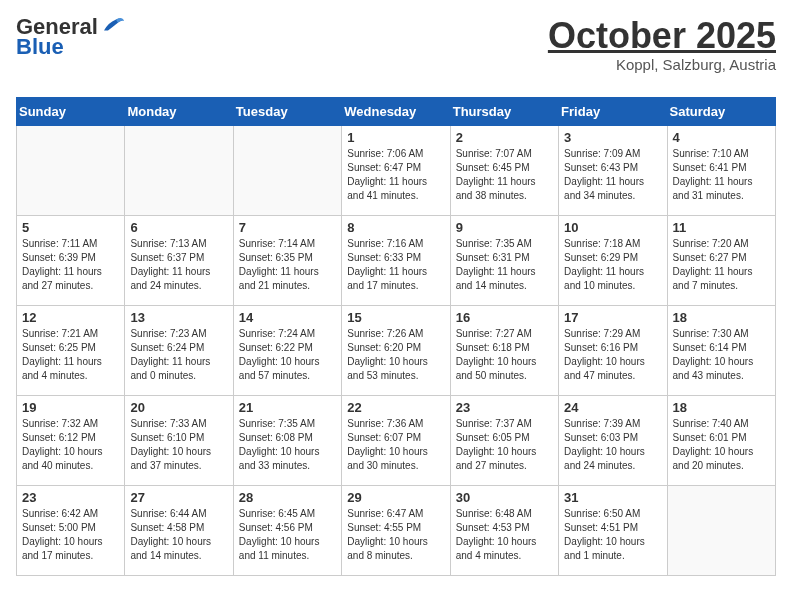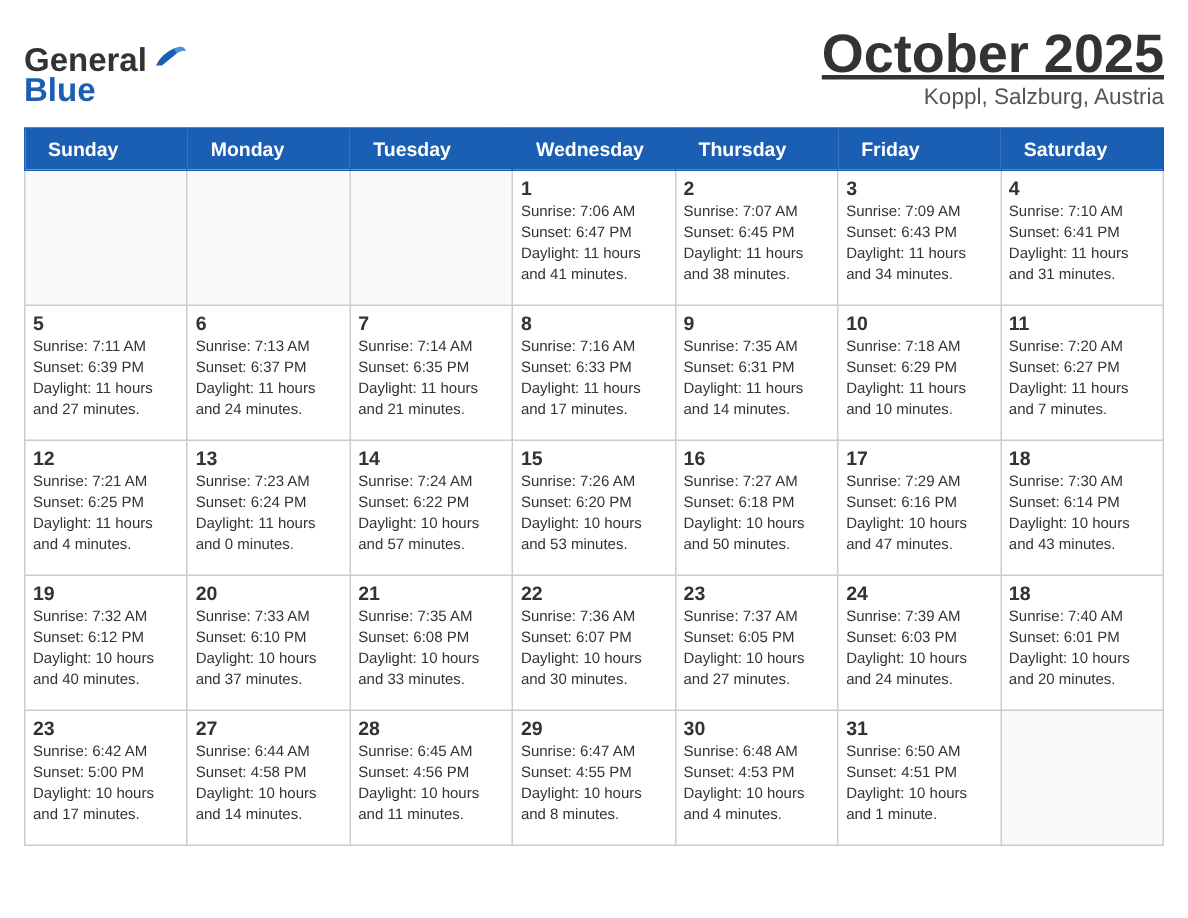--- a/index.html
+++ b/index.html
@@ -6,22 +6,22 @@
     body {
       font-family: Arial, sans-serif;
       background: #fff;
       width: 792px;
       min-height: 612px;
       padding: 16px;
     }
     .header {
       display: flex;
       justify-content: space-between;
-      align-items: flex-end;
-      margin-bottom: 12px;
+      align-items: flex-start;
+      margin-bottom: 24px;
     }
     .logo {
       display: flex;
       flex-direction: column;
       align-items: flex-start;
     }
     .logo-text {
       display: flex;
       align-items: center;
       font-size: 22px;
@@ -53,21 +53,21 @@
     }
     .calendar {
       width: 100%;
       border-collapse: collapse;
       border: 1px solid #ccc;
     }
     .calendar th {
       background-color: #1a5fb4;
       color: #fff;
       text-align: left;
-      padding: 6px 15px;
+      padding: 6px 2px;
       font-size: 13px;
       font-weight: bold;
       border: 1px solid #1a5fb4;
     }
     .calendar td {
       vertical-align: top;
       padding: 4px 5px;
       border: 1px solid #ccc;
       width: calc(100% / 7);
       font-size: 10.5px;

